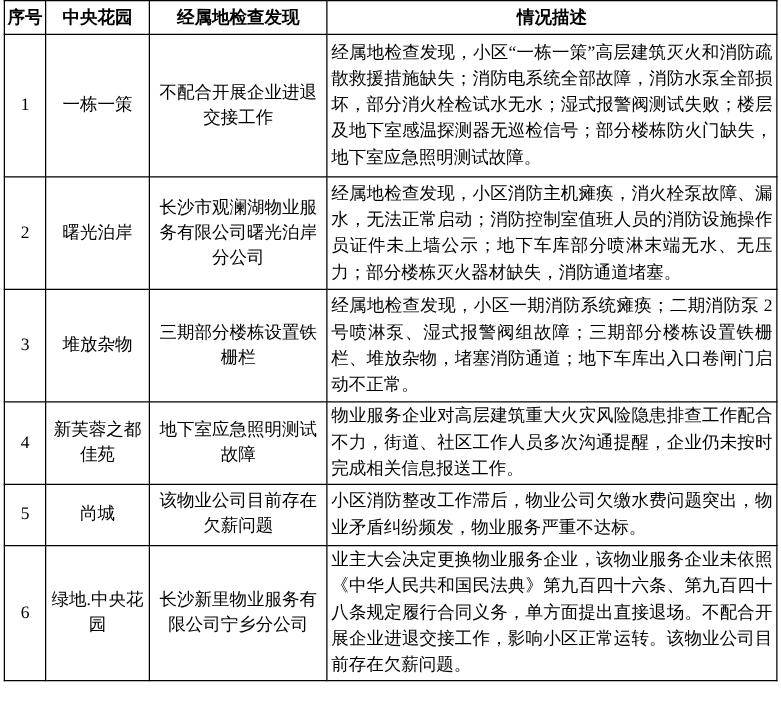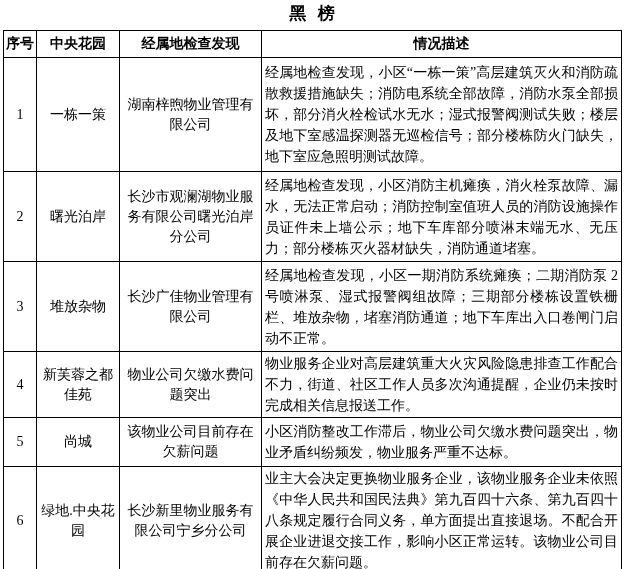--- a/index.html
+++ b/index.html
@@ -72,60 +72,59 @@
   tr.row-h90  { height: 90px; }
   tr.row-h61  { height: 61px; }
   tr.row-h49  { height: 49px; }
   tr.row-h105 { height: 105px; }
 </style>
 </head>
 <body>
 
 <div class="page">
 
-  <h1 class="page-title">黑  榜</h1>
 
   <table class="blacklist">
     <colgroup>
       <col style="width:33px">
       <col style="width:83px">
       <col style="width:142px">
       <col style="width:360px">
     </colgroup>
     <thead>
       <tr>
         <th>序号</th>
         <th>中央花园</th>
         <th>经属地检查发现</th>
         <th>情况描述</th>
       </tr>
     </thead>
     <tbody>
       <tr class="row-h114">
         <td class="cell-no">1</td>
         <td class="cell-project">一栋一策</td>
-        <td class="cell-company">湖南梓煦物业管理有限公司</td>
+        <td class="cell-company">不配合开展企业进退交接工作</td>
         <td class="cell-desc">经属地检查发现，小区“一栋一策”高层建筑灭火和消防疏散救援措施缺失；消防电系统全部故障，消防水泵全部损坏，部分消火栓检试水无水；湿式报警阀测试失败；楼层及地下室感温探测器无巡检信号；部分楼栋防火门缺失，地下室应急照明测试故障。</td>
       </tr>
       <tr class="row-h90">
         <td class="cell-no">2</td>
         <td class="cell-project">曙光泊岸</td>
         <td class="cell-company">长沙市观澜湖物业服务有限公司曙光泊岸分公司</td>
         <td class="cell-desc">经属地检查发现，小区消防主机瘫痪，消火栓泵故障、漏水，无法正常启动；消防控制室值班人员的消防设施操作员证件未上墙公示；地下车库部分喷淋末端无水、无压力；部分楼栋灭火器材缺失，消防通道堵塞。</td>
       </tr>
       <tr class="row-h90">
         <td class="cell-no">3</td>
         <td class="cell-project">堆放杂物</td>
-        <td class="cell-company">长沙广佳物业管理有限公司</td>
+        <td class="cell-company">三期部分楼栋设置铁栅栏</td>
         <td class="cell-desc">经属地检查发现，小区一期消防系统瘫痪；二期消防泵 2号喷淋泵、湿式报警阀组故障；三期部分楼栋设置铁栅栏、堆放杂物，堵塞消防通道；地下车库出入口卷闸门启动不正常。</td>
       </tr>
       <tr class="row-h61">
         <td class="cell-no">4</td>
         <td class="cell-project">新芙蓉之都佳苑</td>
-        <td class="cell-company">物业公司欠缴水费问题突出</td>
+        <td class="cell-company">地下室应急照明测试故障</td>
         <td class="cell-desc">物业服务企业对高层建筑重大火灾风险隐患排查工作配合不力，街道、社区工作人员多次沟通提醒，企业仍未按时完成相关信息报送工作。</td>
       </tr>
       <tr class="row-h49">
         <td class="cell-no">5</td>
         <td class="cell-project">尚城</td>
         <td class="cell-company">该物业公司目前存在欠薪问题</td>
         <td class="cell-desc">小区消防整改工作滞后，物业公司欠缴水费问题突出，物业矛盾纠纷频发，物业服务严重不达标。</td>
       </tr>
       <tr class="row-h105">
         <td class="cell-no">6</td>

